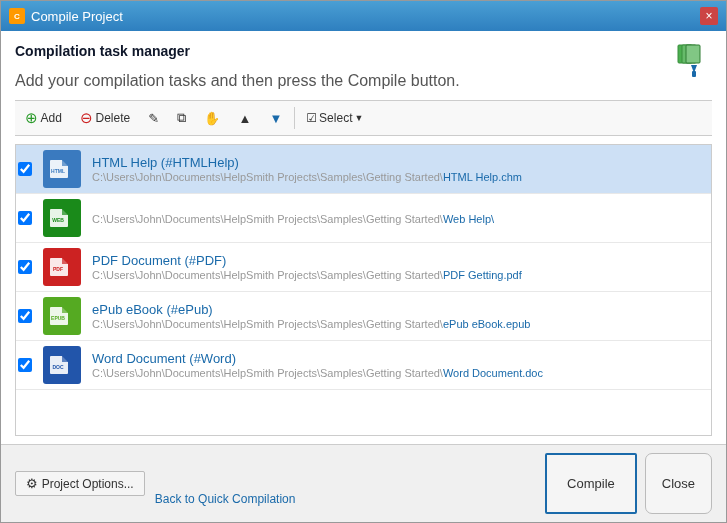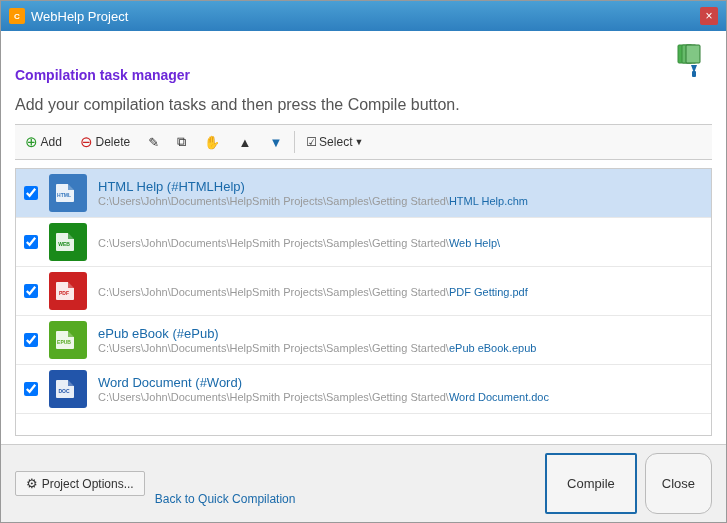--- a/index.html
+++ b/index.html
@@ -73,22 +73,21 @@
     }
     .header-section {
       display: flex;
       align-items: flex-start;
       justify-content: space-between;
       margin-bottom: 10px;
     }
     .header-text h2 {
       font-size: 14px;
       font-weight: bold;
-      color: #6d28d9;
-      margin-top: 24px;
+      color: #0f172a;
     }
     .header-text p {
       font-size: 16px;
       color: #555;
       margin-top: 13px;
     }
     .header-icon {
       display: flex;
       align-items: center;
     }
@@ -121,21 +120,21 @@
       margin: 0 2px;
     }
     .task-list {
       flex: 1;
       overflow-y: auto;
       border: 1px solid #ccc;
     }
     .task-row {
       display: flex;
       align-items: center;
-      padding: 4px 6px;
+      padding: 4px 0;
       border-bottom: 1px solid #e8e8e8;
       cursor: default;
     }
     .task-row.selected {
       background: #cde0f5;
     }
     .task-checkbox {
       width: 18px;
       height: 18px;
       display: flex;
@@ -218,21 +217,21 @@
       border-radius: 2px;
       font-weight: 500;
     }
     .btn-close {
       padding: 5px 16px;
       background: #f5f5f5;
       border: 1px solid #bbb;
       color: #333;
       font-size: 13px;
       cursor: pointer;
-      border-radius: 12px;
+      border-radius: 7px;
     }
 
     .select-dropdown {
       display: flex;
       align-items: center;
       gap: 2px;
       padding: 3px 6px;
       border: 1px solid transparent;
       background: transparent;
       cursor: pointer;
@@ -247,21 +246,21 @@
 <div class="window">
 
   <div class="title-bar">
     <div class="title-bar-left">
       <div class="title-icon">
         <svg width="14" height="14" viewBox="0 0 14 14">
           <rect x="1" y="1" width="12" height="12" fill="#ff9900" rx="1"></rect>
           <text x="7" y="10" text-anchor="middle" fill="white" font-size="8" font-weight="bold">C</text>
         </svg>
       </div>
-      <span class="title-text">WebHelp Project</span>
+      <span class="title-text">Compile Project</span>
     </div>
     <div class="title-close">×</div>
   </div>
 
   <div class="content-area">
     <div class="header-section">
       <div class="header-text">
         <h2>Compilation task manager</h2>
         <p>Add your compilation tasks and then press the Compile button.</p>
       </div>
@@ -364,20 +363,21 @@
         <svg width="26" height="20" viewBox="0 0 26 20">
           <rect x="1" y="1" width="18" height="18" rx="1" fill="white" opacity="0.9"></rect>
           <rect x="13" y="1" width="6" height="6" rx="0" fill="#cc2222" opacity="0.7"></rect>
           <polygon points="13,1 19,1 19,7" fill="#cc2222"></polygon>
           <text x="9" y="14" text-anchor="middle" fill="#cc2222" font-size="5" font-weight="bold">PDF</text>
         </svg>
       </div>
 
       </div>
       <div class="task-info">
+        <div class="task-name">PDF Document (#PDF)</div>
         <div class="task-path">
           <span style="color:#999;">C:\Users\John\Documents\HelpSmith Projects\Samples\Getting Started\</span><span style="color:#1a6aaa;">PDF Getting.pdf</span>
         </div>
       </div>
     </div>
         <div class="task-row">
       <div class="task-checkbox">
         <input type="checkbox" checked="" style="">
       </div>
       <div class="task-file-icon">

